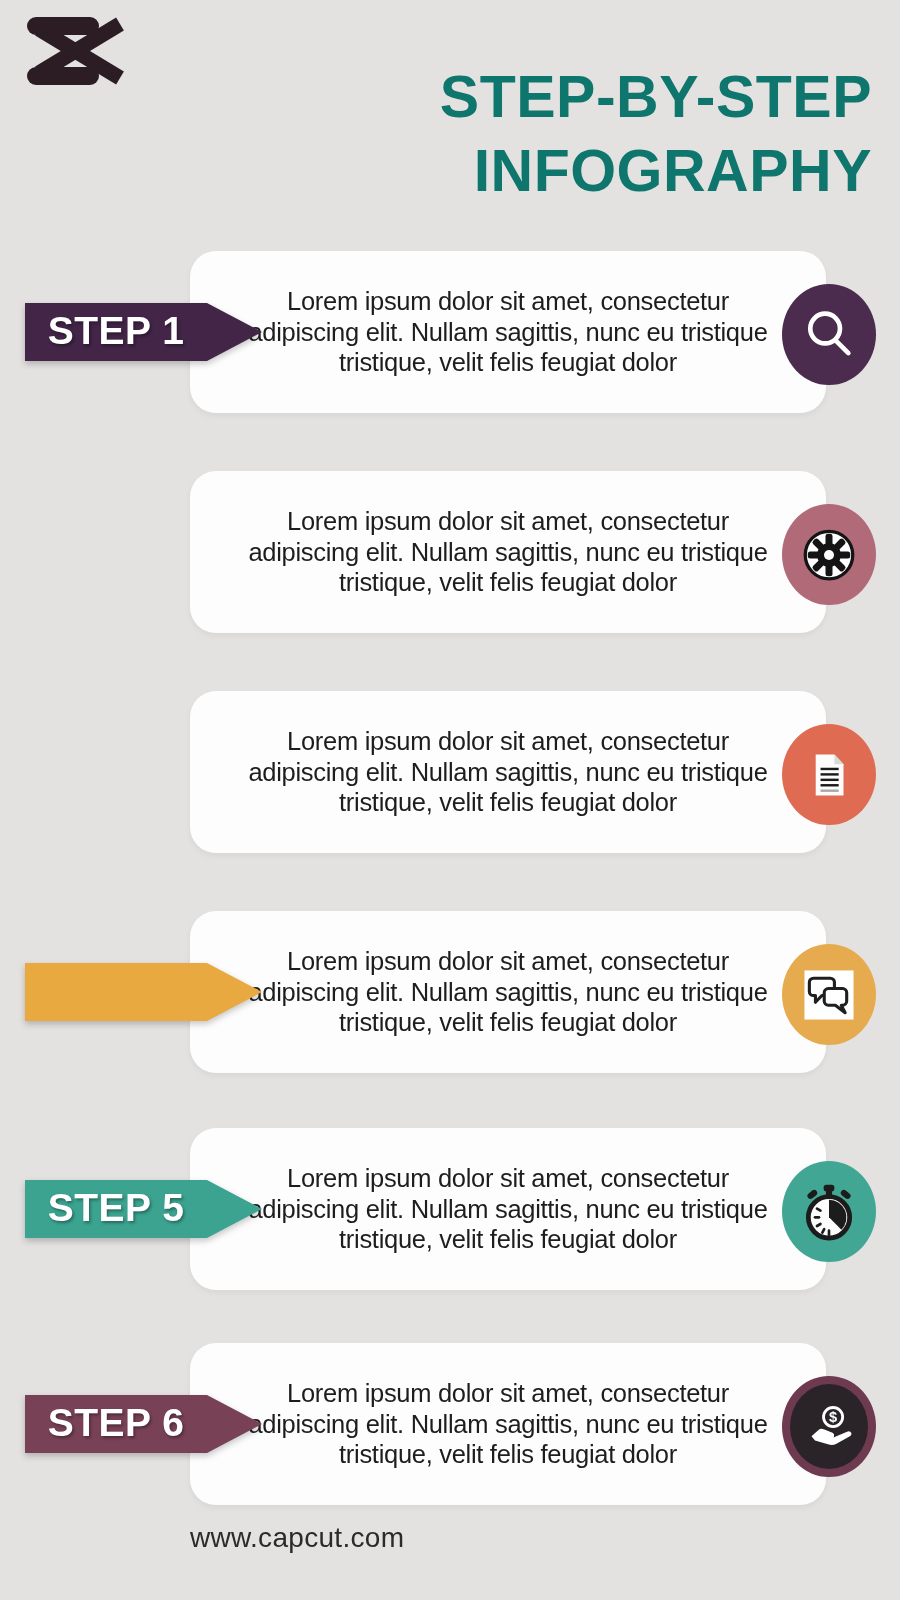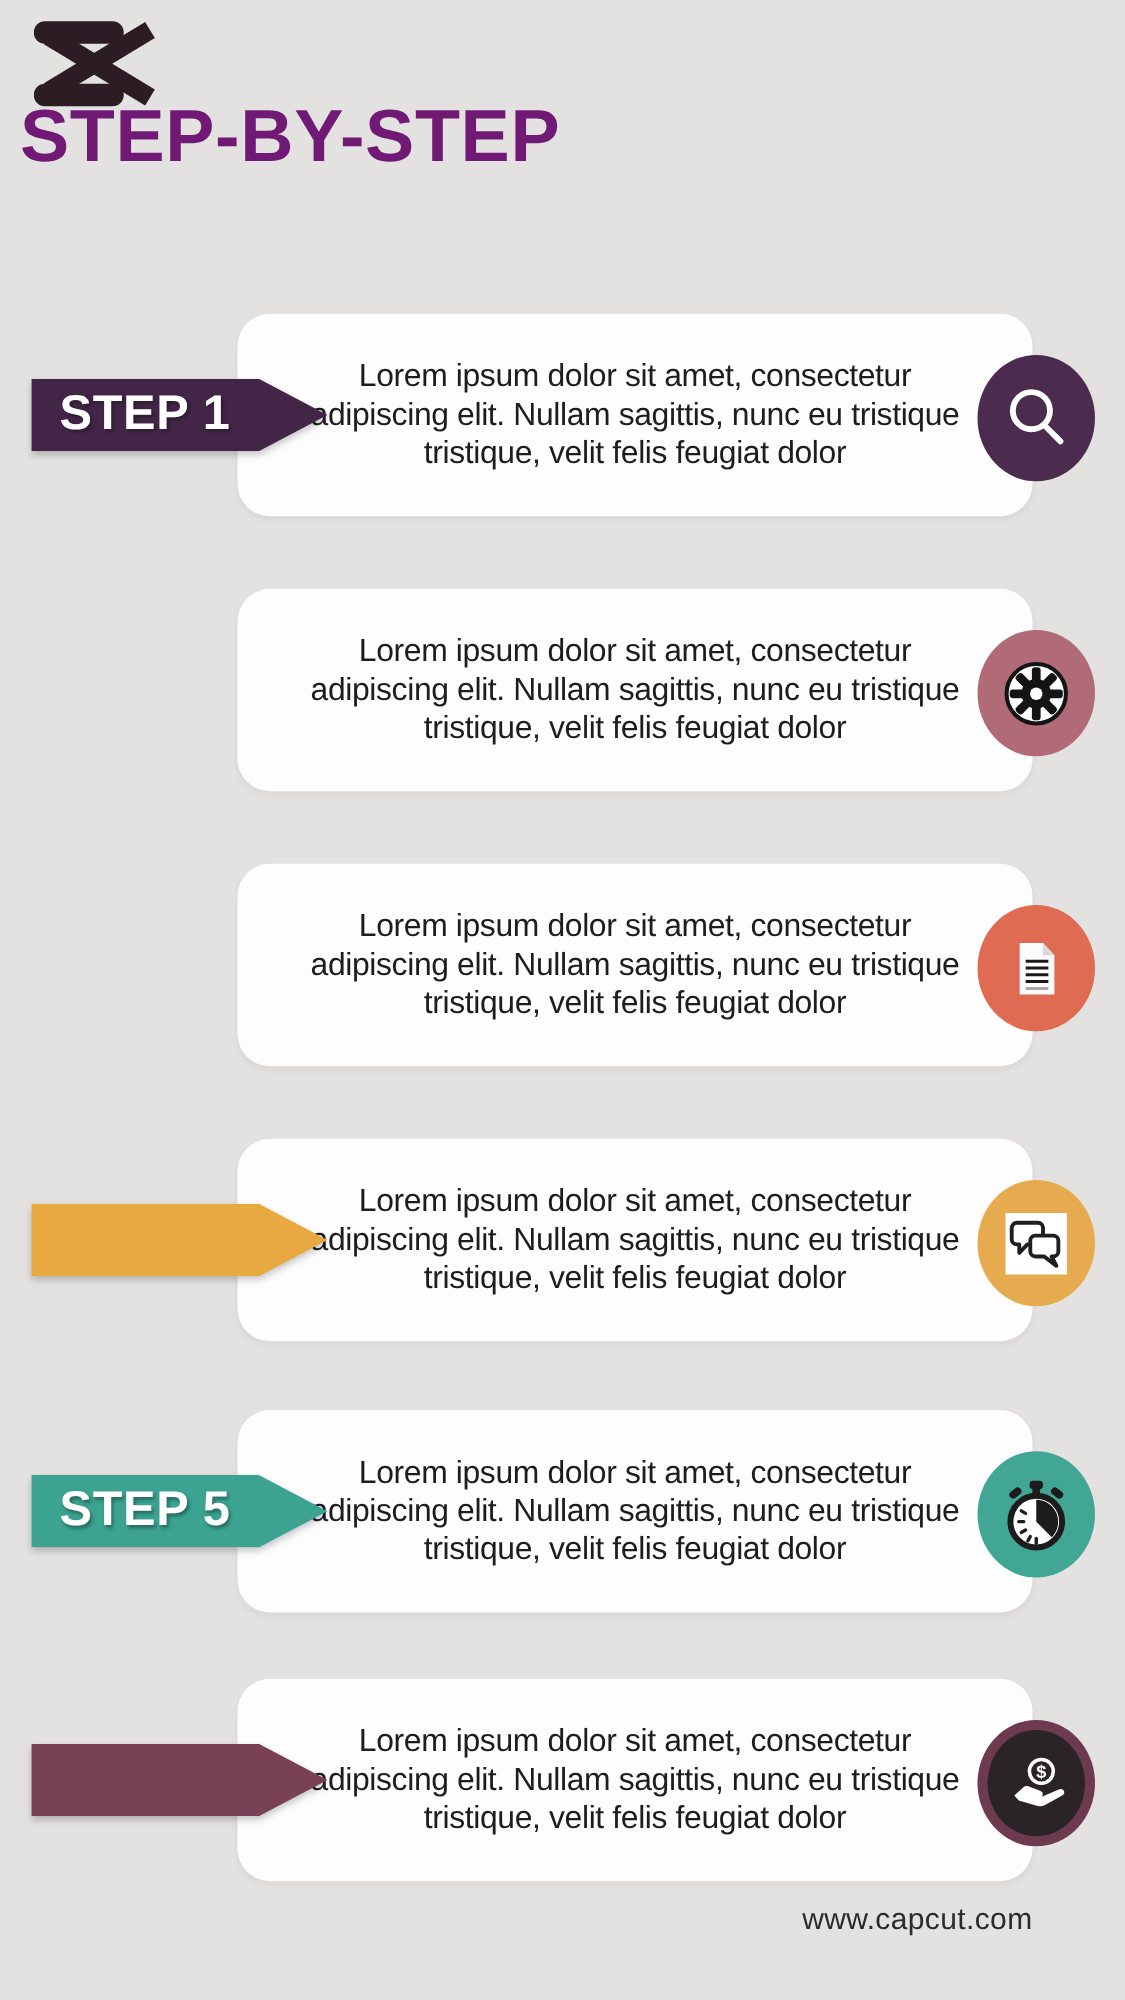--- a/index.html
+++ b/index.html
@@ -4,22 +4,22 @@
 <style>
   html,body{margin:0;padding:0;width:900px;height:1600px;overflow:hidden;}
   body{font-family:"Liberation Sans",sans-serif;position:relative;}
   .canvas{position:absolute;inset:0;background:#e3e2e0;overflow:hidden;}
 
   
   .logo{position:absolute;left:27px;top:14px;}
   .logo path{stroke:var(--logo,#2b1d23);fill:none;}
 
   
-  .title{position:absolute;top:56px;left:0;width:868px;margin:16px;text-align:left;
-         font-size:59px;line-height:74px;font-weight:bold;color:#701a75;letter-spacing:.5px;}
+  .title{position:absolute;top:56px;left:0;width:868px;margin:4px;text-align:right;
+         font-size:59px;line-height:74px;font-weight:bold;color:#0f766e;letter-spacing:.5px;}
 
   
   .step{position:absolute;left:0;width:900px;height:164px;}
   .step-1{top:251px}.step-2{top:471px}.step-3{top:691px}
   .step-4{top:911px}.step-5{top:1128px}.step-6{top:1343px}
 
   .card{position:absolute;left:190px;top:0;width:636px;height:162px;background:#fdfdfd;
         border-radius:26px;display:flex;align-items:center;justify-content:center;
         box-shadow:0 3px 6px rgba(0,0,0,0.05);}
   .card-text{width:524px;margin:0;text-align:center;font-size:25.5px;line-height:30.5px;
@@ -32,37 +32,38 @@
   .banner-label{position:absolute;left:0;top:0;width:182px;height:56px;display:flex;
           align-items:center;justify-content:center;color:#fff;font-size:39px;font-weight:bold;
           letter-spacing:.5px;text-shadow:1.5px 2px 3px rgba(0,0,0,0.35);}
 
   .circle{position:absolute;left:782px;top:33px;width:94px;height:101px;border-radius:50%;
           background:var(--circle,#555);display:flex;align-items:center;justify-content:center;}
   .step.has-ring .circle::before{content:"";position:absolute;inset:8px;border-radius:50%;
           background:var(--circle-inner,#222);}
   .circle svg{position:relative;z-index:1;}
 
-  .footer{position:absolute;top:1522px;left:190px;width:636px;text-align:right;
-          font-size:24px;color:#2b2b2b;letter-spacing:.3px;}
+  .footer{position:absolute;top:1522px;left:190px;width:636px;text-align:left;
+          font-size:28px;color:#2b2b2b;letter-spacing:.3px;}
 </style>
 </head>
 <body>
 
 <div class="canvas" style="background: rgb(227, 226, 224);">
 
   <svg class="logo" width="97" height="74" viewBox="0 0 97 74">
     <path d="M9 12 H63" stroke-width="18" stroke-linecap="round"></path>
     <path d="M9 62 H63" stroke-width="18" stroke-linecap="round"></path>
     <path d="M12 15 L93 64" stroke-width="15"></path>
     <path d="M12 59 L93 10" stroke-width="15"></path>
   </svg>
 
   <h1 class="title">
     <div>STEP-BY-STEP</div>
+    <div>INFOGRAPHY</div>
   </h1>
 
   <section class="step step-1" style="--banner: #422547; --circle: #4b2b4e;">
     <div class="card">
       <p class="card-text">Lorem ipsum dolor sit amet, consectetur adipiscing elit. Nullam sagittis, nunc eu tristique tristique, velit felis feugiat dolor</p>
     </div>
     <div class="banner">
       <div class="banner-shape"></div>
       <span class="banner-label">STEP 1</span>
     </div>
@@ -162,20 +163,21 @@
       </svg>
     </div>
   </section>
 
   <section class="step step-6 has-ring" style="--banner: #784156; --circle: #6d3a50; --circle-inner: #2a2429;">
     <div class="card">
       <p class="card-text">Lorem ipsum dolor sit amet, consectetur adipiscing elit. Nullam sagittis, nunc eu tristique tristique, velit felis feugiat dolor</p>
     </div>
     <div class="banner">
       <div class="banner-shape"></div>
+      <span class="banner-label">STEP 6</span>
     </div>
     <div class="circle">
       <svg width="56" height="56" viewBox="0 0 48 48">
         <circle cx="27.5" cy="15.5" r="8.2" fill="none" stroke="#fff" stroke-width="2.4"></circle>
         <text x="27.5" y="20" font-size="12.5" font-weight="bold" fill="#fff" text-anchor="middle" font-family="Liberation Sans, sans-serif">$</text>
         <path d="M9 32 L15 26.5 Q17 25 19.5 26 L27 29 Q29 30 28.3 32 L27.8 33 L39.5 28 Q42 27 43 29 Q43.9 31 41.5 32.2 L30 38.5 Q27 40 23.8 39 L12 35.5 Z" fill="#fff"></path>
       </svg>
     </div>
   </section>
 

